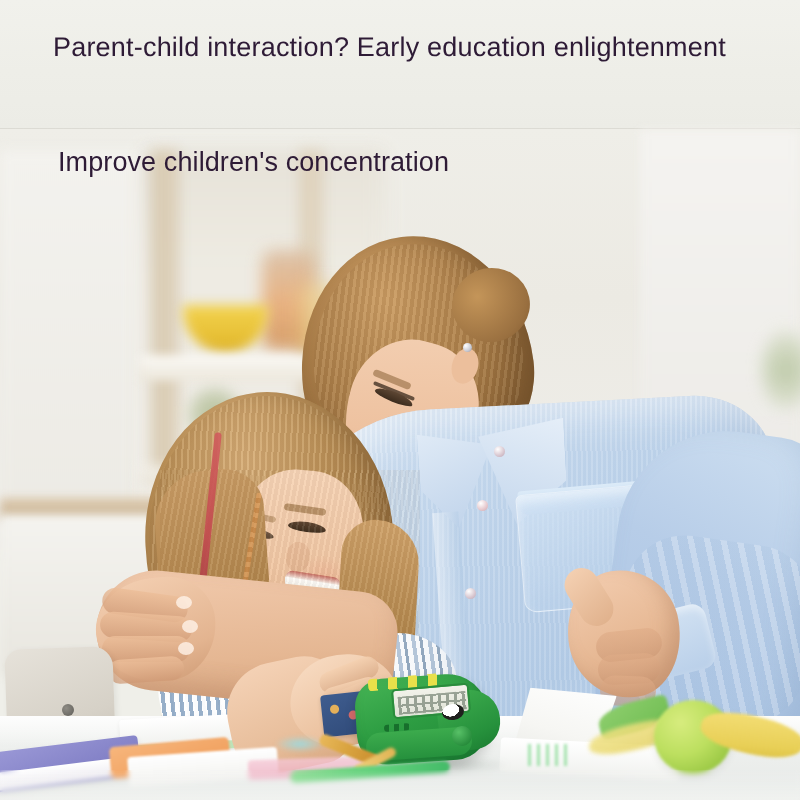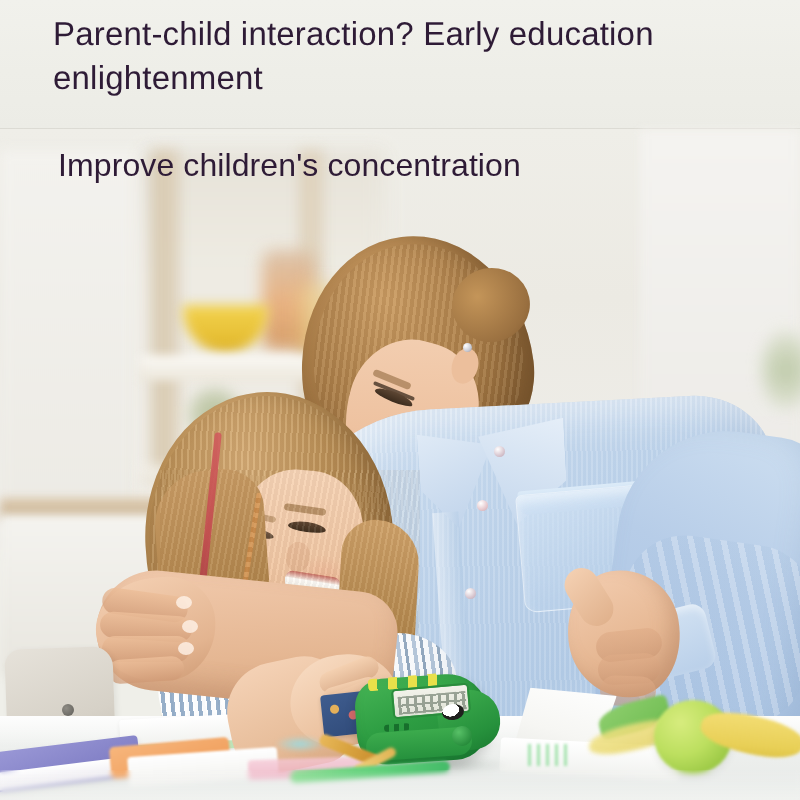--- a/index.html
+++ b/index.html
@@ -677,29 +677,29 @@
 
   
   .bottom-blur {
     position:absolute; left:0; top:770px; width:800px; height:30px;
     backdrop-filter:blur(2px);
     background:linear-gradient(180deg,rgba(255,255,255,0),rgba(248,249,247,.55));
   }
 
   
   .headline {
-    position:absolute; left:53px; top:12px; width:700px;
-    font-size:33px; line-height:1.34;
+    position:absolute; left:53px; top:29px; width:700px;
+    font-size:27px; line-height:1.34;
     color:#2e1b36; letter-spacing:.2px;
     font-weight:400;
     text-rendering:geometricPrecision;
   }
   .subhead {
     position:absolute; left:58px; top:146px; width:700px;
-    font-size:32px; line-height:1.2;
+    font-size:27px; line-height:1.2;
     color:#2e1b36; font-weight:400;
     letter-spacing:.1px;
   }
   .pill {
     position:absolute; left:69px; top:231px;
     height:34px;
     padding:0 20px;
     display:flex; align-items:center;
     border-radius:18px;
     background:linear-gradient(180deg,#f7d24a 0%,#f3c62f 48%,#e8b520 100%);

